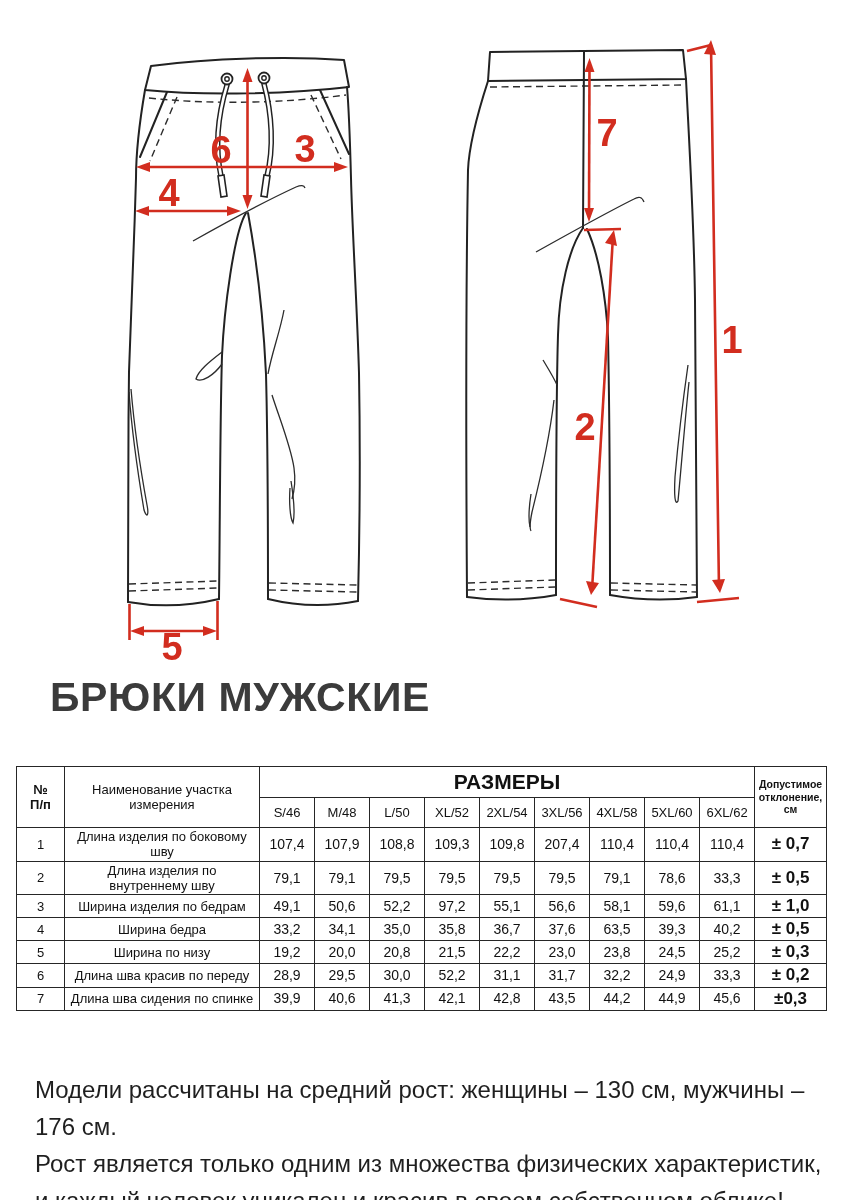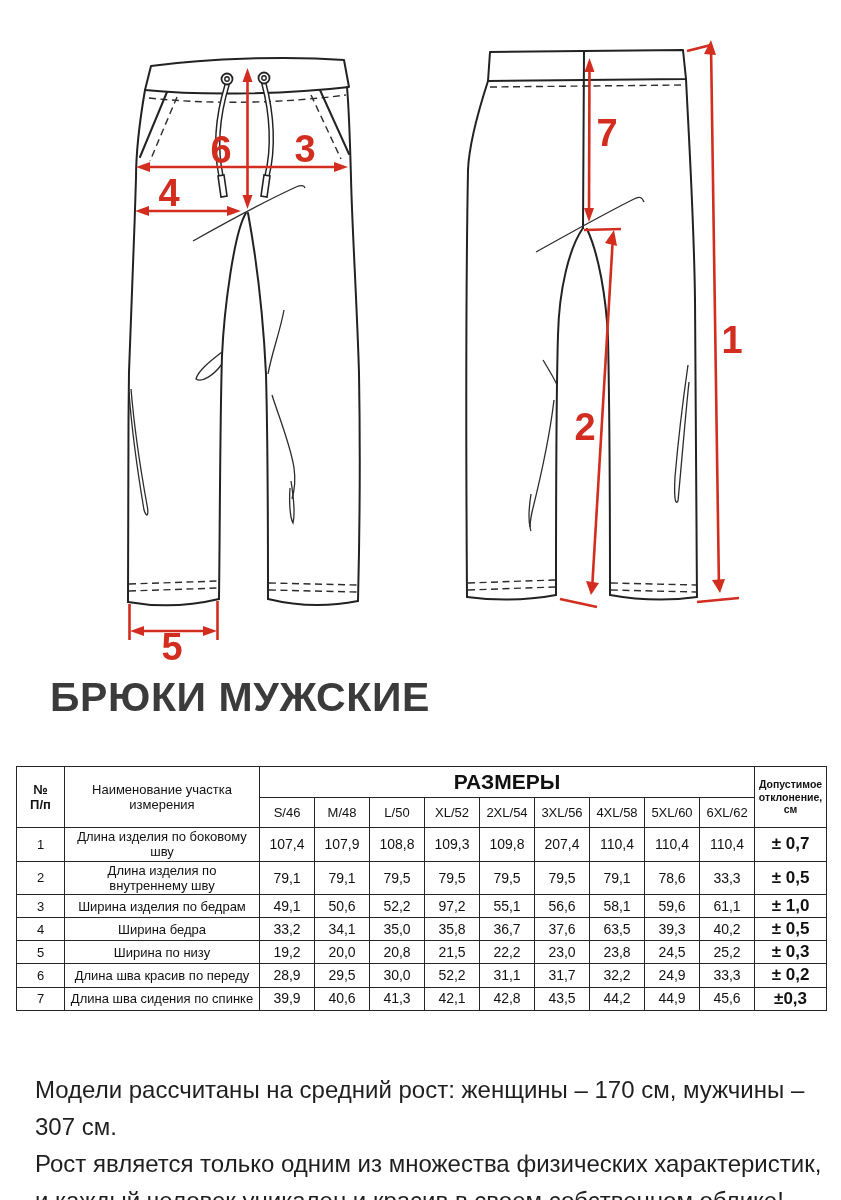--- a/index.html
+++ b/index.html
@@ -290,17 +290,17 @@
           <td class="c-val">43,5</td>
           <td class="c-val">44,2</td>
           <td class="c-val">44,9</td>
           <td class="c-val">45,6</td>
           <td class="c-dev">±0,3</td>
         </tr>
       </tbody>
   </table>
 
   <div class="footer">
-    <div>Модели рассчитаны на средний рост: женщины – 170 см, мужчины – 307 см.</div>
+    <div>Модели рассчитаны на средний рост: женщины – 130 см, мужчины – 176 см.</div>
     <div>Рост является только одним из множества физических характеристик,</div>
     <div>и каждый человек уникален и красив в своем собственном облике!</div>
   </div>
 </div>
 
 </body></html>

